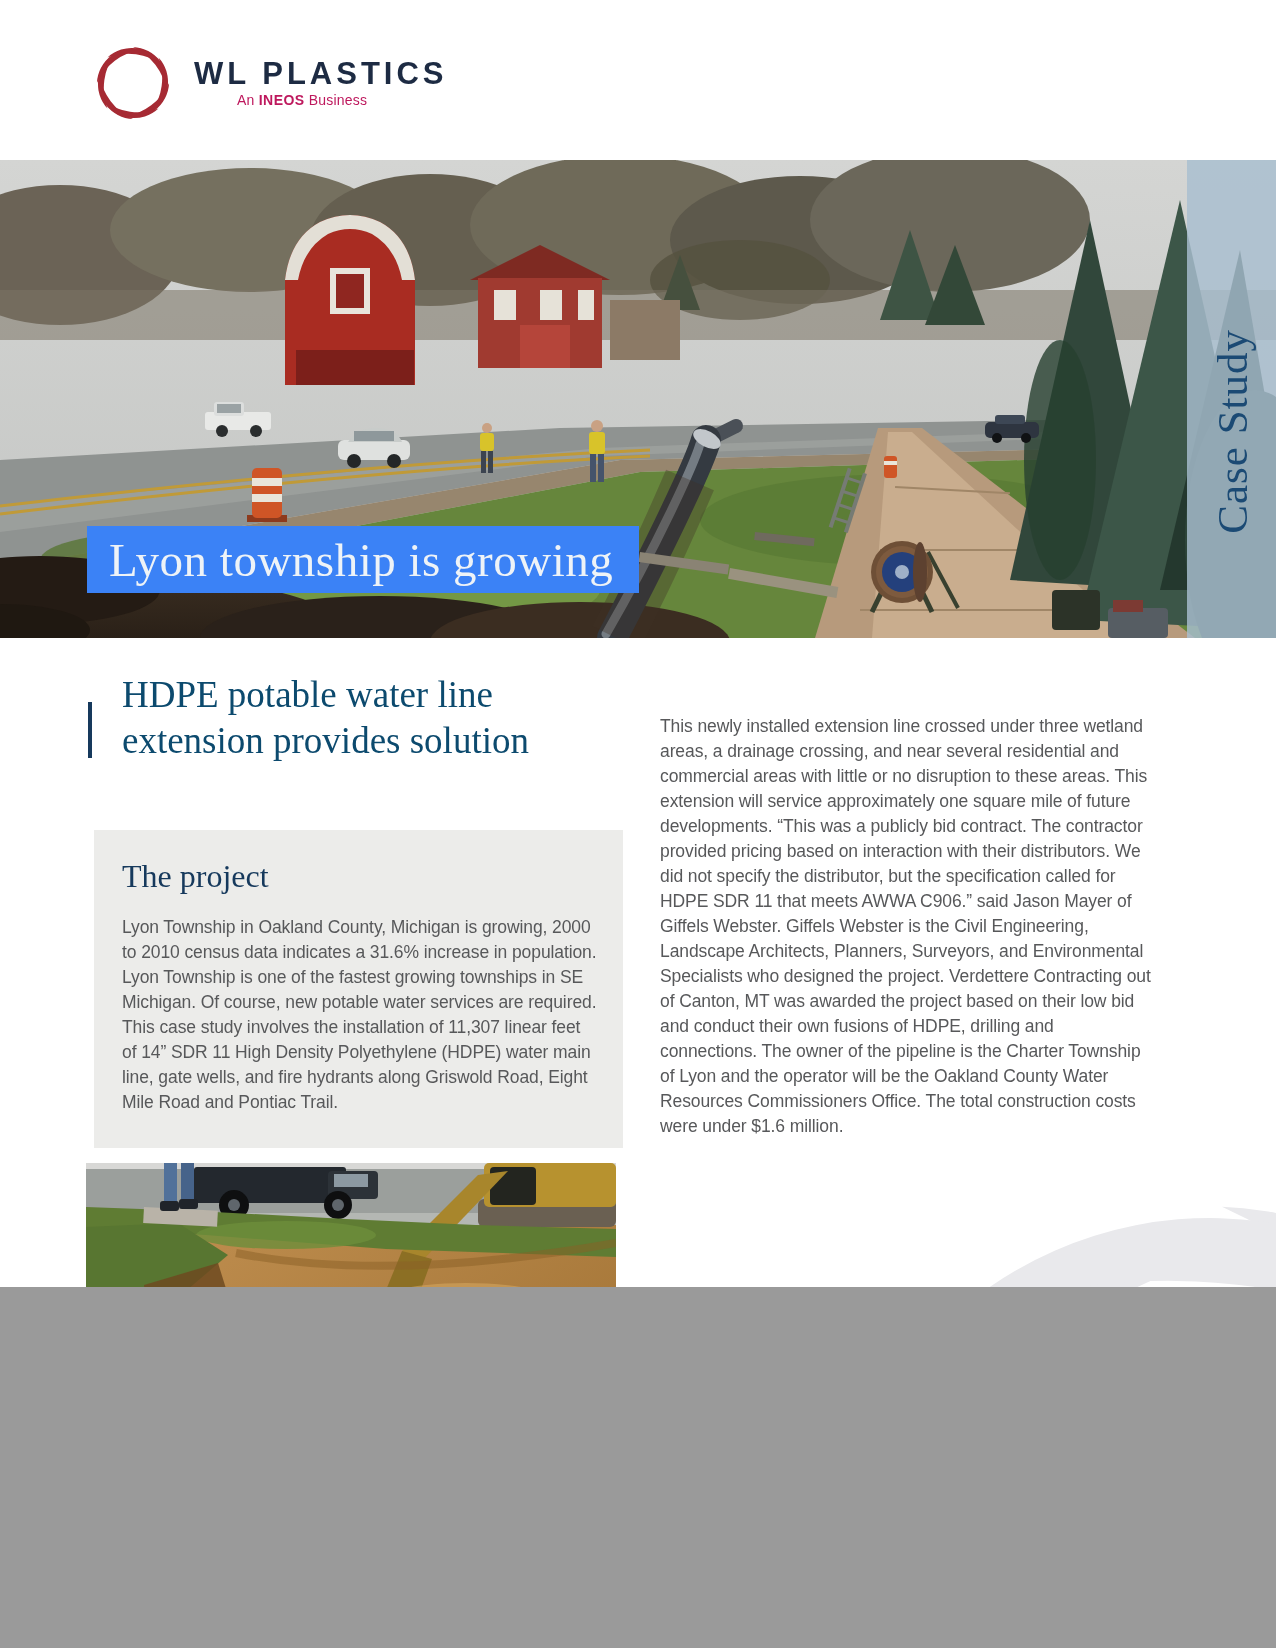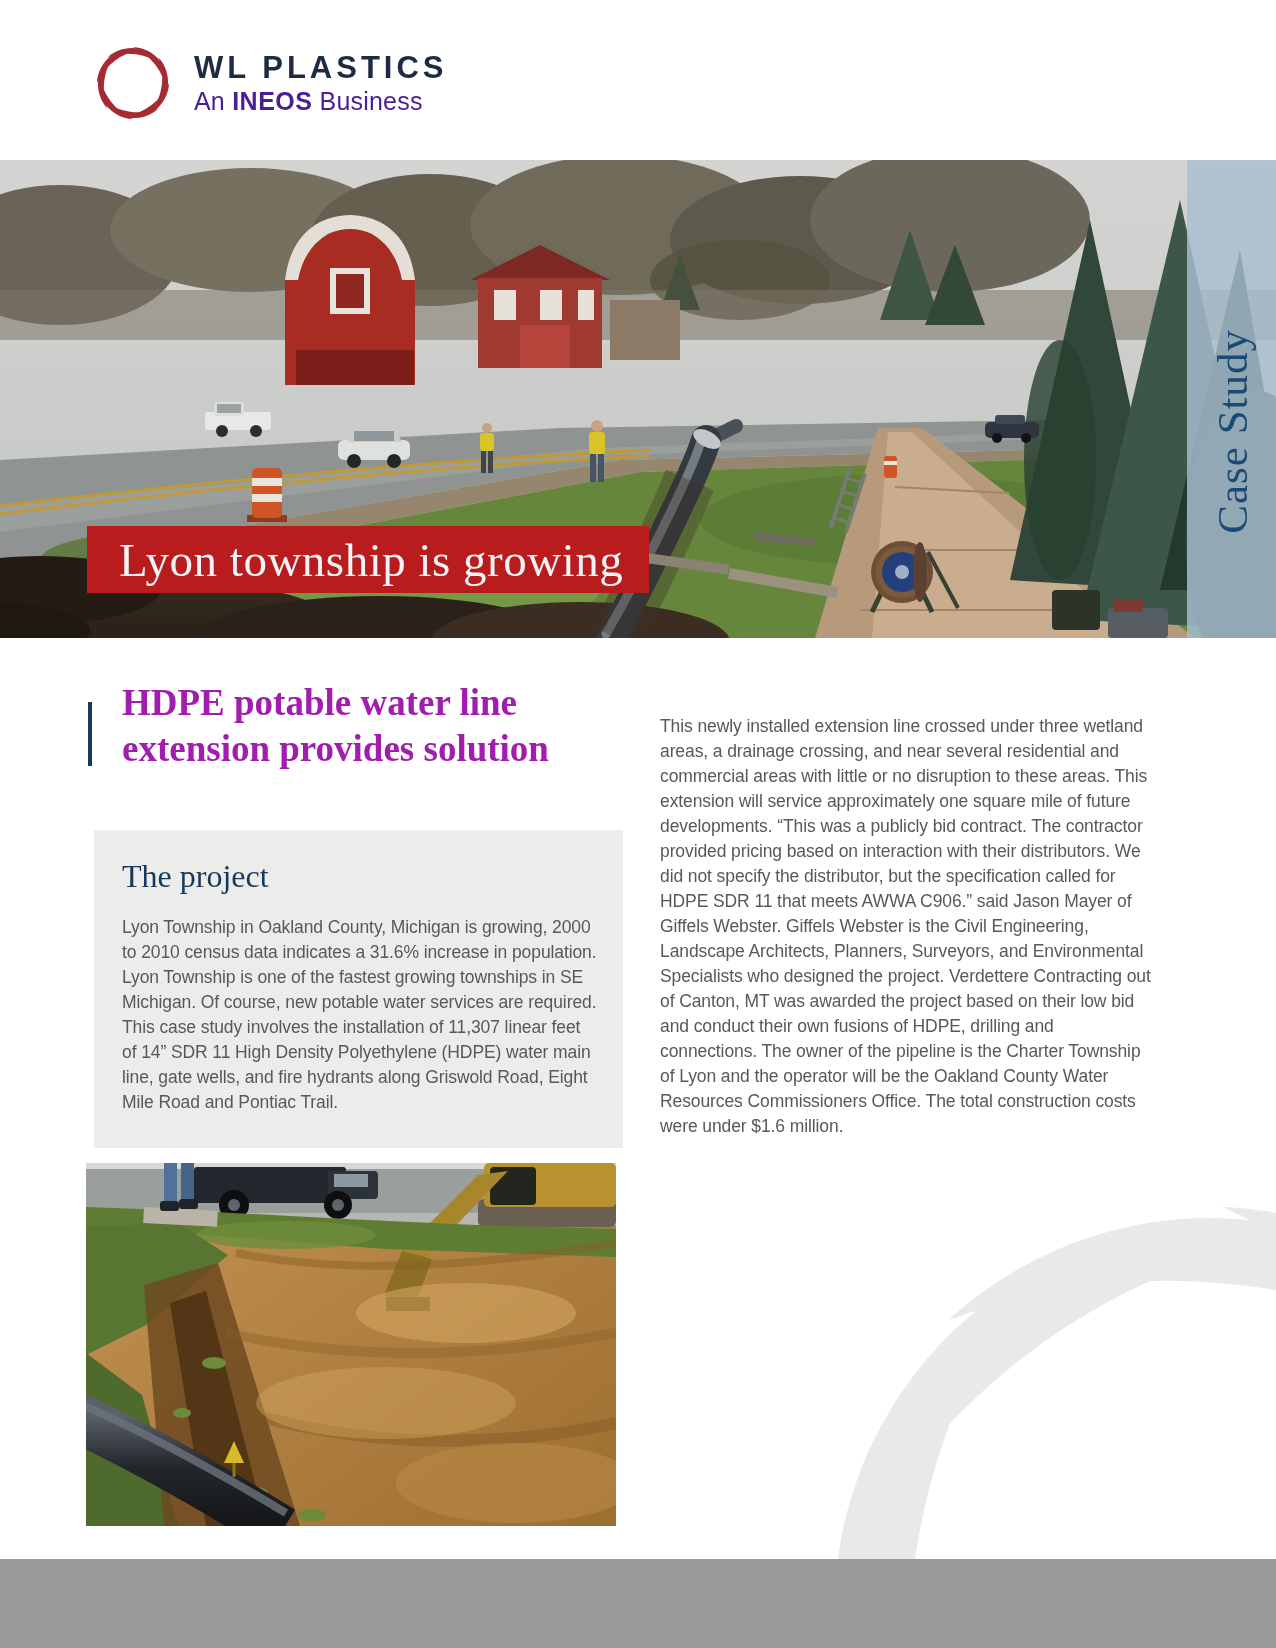--- a/index.html
+++ b/index.html
@@ -1,57 +1,57 @@
 <!DOCTYPE html>
 <html><head>
 <meta charset="utf-8">
 <style>
   html,body{margin:0;padding:0;background:#9a9a9a;}
   .page{
-    position:relative;width:1276px;height:1559px;margin:0 auto;
+    position:relative;width:1276px;height:1287px;margin:0 auto;
     background:#ffffff;overflow:hidden;
     font-family:"Liberation Sans","DejaVu Sans",sans-serif;
   }
   
   .logo-row{position:absolute;left:92px;top:42px;display:flex;align-items:center;gap:20px;}
   .logo-swirl{width:82px;height:82px;}
   .logo-text{display:flex;flex-direction:column;line-height:1.05;}
   .brand-name{
     font-size:31px;font-weight:bold;letter-spacing:4px;color:#1d2b43;
   }
-  .brand-tagline{font-size:25px;color:#4c1d95;margin-top:3px;letter-spacing:0.2px;}
+  .brand-tagline{font-size:14px;color:#be185d;margin-top:3px;letter-spacing:0.2px;margin-left:43px;}
   .brand-tagline b{font-weight:bold;letter-spacing:0.5px;}
   
   .hero{position:absolute;left:0;top:160px;width:1276px;height:478px;overflow:hidden;}
   .hero svg{display:block;}
   .hero-banner{
     position:absolute;left:87px;top:366px;height:67px;
-    background:#b91c1c;display:flex;align-items:center;
-    padding:0 26px 0 32px;
+    background:#3b82f6;display:flex;align-items:center;
+    padding:0 26px 0 22px;
   }
   .hero-banner span{
     font-family:"Liberation Serif","DejaVu Serif",serif;
     font-size:47px;color:#eef3f7;white-space:nowrap;letter-spacing:0.5px;
   }
   .case-band{
     position:absolute;right:0;top:0;width:89px;height:478px;
     background:rgba(168,190,207,0.82);
   }
   .case-band span{
     position:absolute;bottom:104px;left:50%;transform:translateX(-50%) ;
     writing-mode:vertical-rl;transform:translateX(-50%) rotate(180deg);
     font-family:"Liberation Serif","DejaVu Serif",serif;
     font-size:43px;color:#1b4a74;letter-spacing:1px;white-space:nowrap;
   }
   
   .headline-wrap{position:absolute;left:88px;top:664px;width:500px;display:flex;}
   .headline-rule{width:4px;background:#16395c;margin:38px 0 6px 0;flex:none;}
   .headline{
-    margin:16px 0 0 30px;font-family:"Liberation Serif","DejaVu Serif",serif;
-    font-weight:bold;font-size:37px;line-height:46px;color:#a21caf;width:460px;
+    margin:8px 0 0 30px;font-family:"Liberation Serif","DejaVu Serif",serif;
+    font-weight:normal;font-size:37px;line-height:46px;color:#0c4a6e;width:460px;
   }
   .project-panel{
     position:absolute;left:94px;top:830px;width:529px;height:318px;
     background:#ececea;
   }
   .project-title{
     margin:28px 0 0 28px;font-family:"Liberation Serif","DejaVu Serif",serif;
     font-weight:normal;font-size:32px;color:#16395c;
   }
   .project-body{

